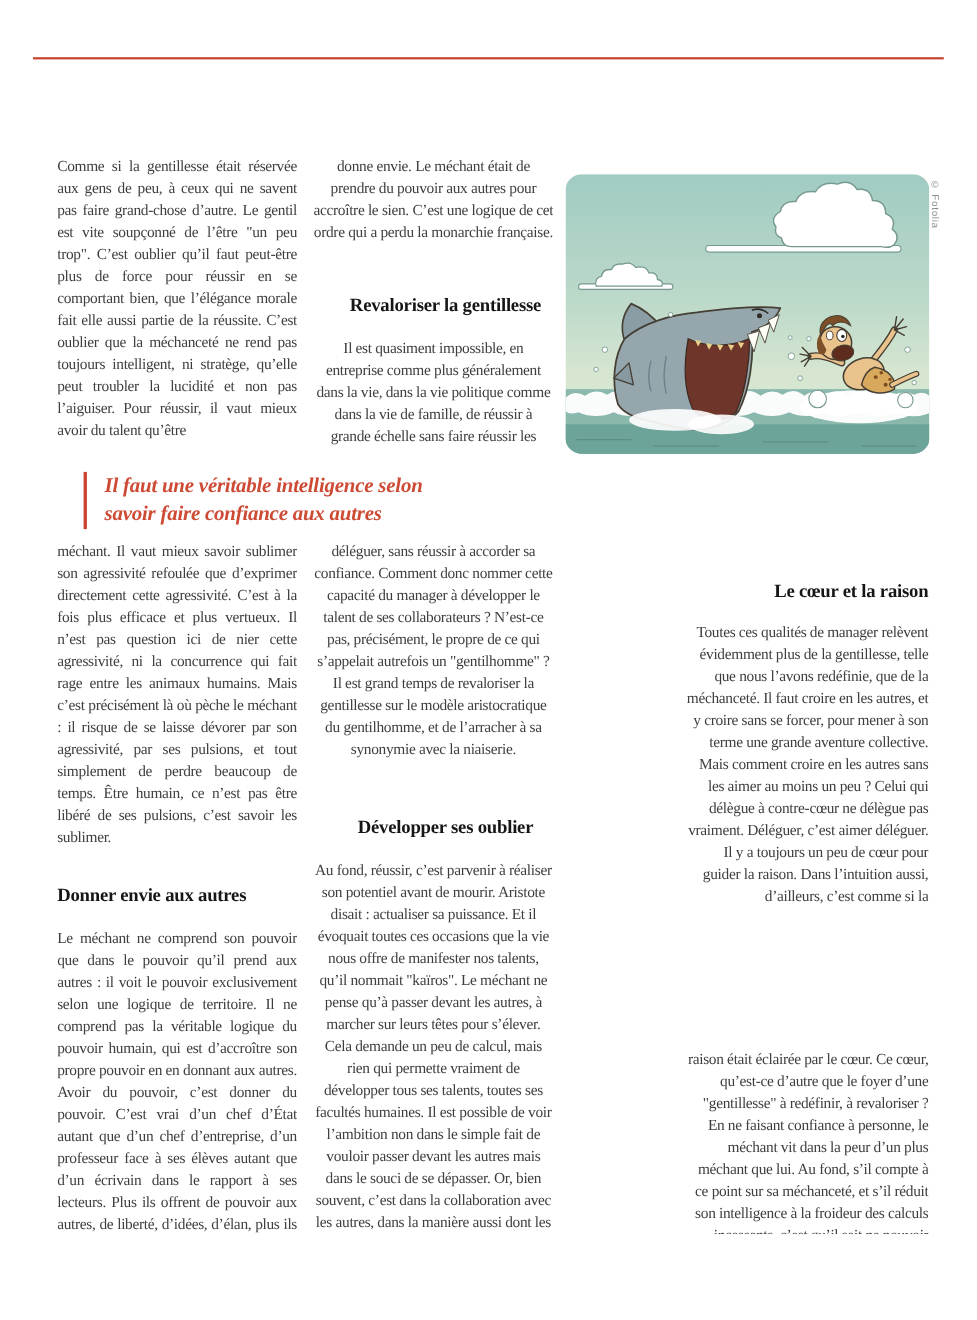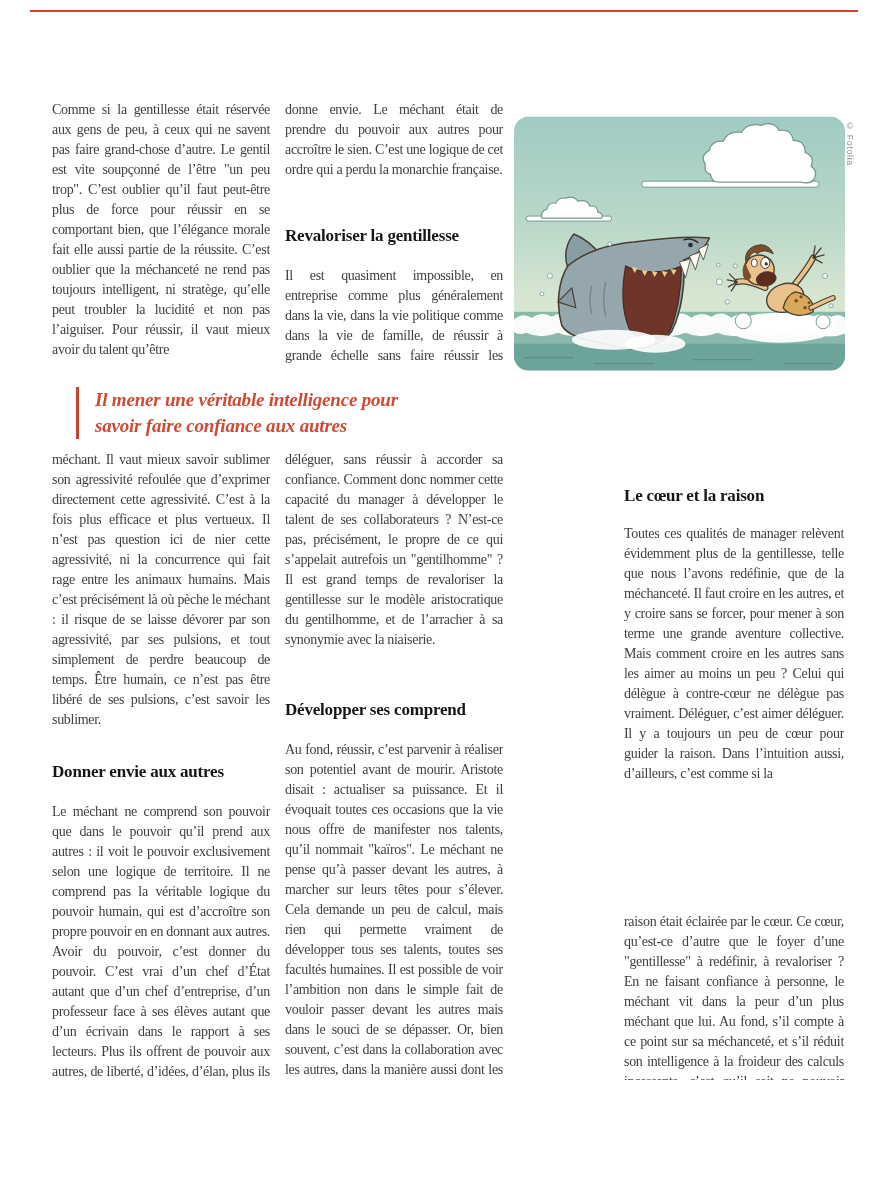--- a/index.html
+++ b/index.html
@@ -1,18 +1,18 @@
 <!DOCTYPE html>
 <html lang="fr"><head>
 <meta charset="utf-8">
 <style>
   html,body { margin:0; padding:0; background:#ffffff; }
   .page {
     position:relative; width:888px; height:1080px; background:#ffffff;
-    font-family:"Liberation Serif", serif; overflow:hidden;
+    font-family:"Liberation Serif", serif; overflow:hidden;margin-top:42px;
   }
   .rule {
     position:absolute; left:30px; right:30px; height:2px; background:#c8432e;
   }
   .rule-top { top:10px; }
   .rule-bottom { top:1188px; }
   .para {
     position:absolute; width:218px; font-size:14px; line-height:20px;
     text-align:justify; color:#3e3e3e; overflow:hidden;
     letter-spacing:-0.3px;
@@ -34,42 +34,42 @@
     writing-mode:vertical-rl; font-family:"Liberation Sans", sans-serif;
     font-size:9px; color:#8f8f8f; letter-spacing:0.6px;
   }
   .pagenum {
     position:absolute; left:0; right:0; top:1148px; text-align:center;
     font-family:"Liberation Sans", sans-serif; font-weight:bold;
     font-size:17px; color:#1f1f1f;
   }
   
   .c1 { left:52px; }
-  .c2 { left:285px; }
-  .c3 { left:624px; width:220px; }
+  .c2 { left:285px;text-align:center; }
+  .c3 { left:624px; width:220px;text-align:right; }
 </style>
 </head>
 <body>
 
 <div class="page">
 
   <div class="rule rule-top"></div>
 
   <div class="para c1" style="top:100px;height:280px">Comme si la gentillesse était réservée aux gens de peu, à ceux qui ne savent pas faire grand-chose d’autre. Le gentil est vite soupçonné de l’être "un peu trop". C’est oublier qu’il faut peut-être plus de force pour réussir en se comportant bien, que l’élégance morale fait elle aussi partie de la réussite. C’est oublier que la méchanceté ne rend pas toujours intelligent, ni stratège, qu’elle peut troubler la lucidité et non pas l’aiguiser. Pour réussir, il vaut mieux avoir du talent qu’être</div>
-  <div class="quote" style="left:76px;top:387px;width:400px">Il mener une véritable intelligence pour
+  <div class="quote" style="left:76px;top:387px;width:400px">Il faut une véritable intelligence selon
 savoir faire confiance aux autres</div>
   <div class="para c1" style="top:450px;height:300px">méchant. Il vaut mieux savoir sublimer son agressivité refoulée que d’exprimer directement cette agressivité. C’est à la fois plus efficace et plus vertueux. Il n’est pas question ici de nier cette agressivité, ni la concurrence qui fait rage entre les animaux humains. Mais c’est précisément là où pèche le méchant : il risque de se laisse dévorer par son agressivité, par ses pulsions, et tout simplement de perdre beaucoup de temps. Être humain, ce n’est pas être libéré de ses pulsions, c’est savoir les sublimer.</div>
   <div class="heading c1" style="top:762px">Donner envie aux autres</div>
   <div class="para c1" style="top:802px;height:380px">Le méchant ne comprend son pouvoir que dans le pouvoir qu’il prend aux autres : il voit le pouvoir exclusivement selon une logique de territoire. Il ne comprend pas la véritable logique du pouvoir humain, qui est d’accroître son propre pouvoir en en donnant aux autres. Avoir du pouvoir, c’est donner du pouvoir. C’est vrai d’un chef d’État autant que d’un chef d’entreprise, d’un professeur face à ses élèves autant que d’un écrivain dans le rapport à ses lecteurs. Plus ils offrent de pouvoir aux autres, de liberté, d’idées, d’élan, plus ils auront de pouvoir en retour. Peut-être même est-ce là la définition du charisme : la qualité de ce qui</div>
 
   <div class="para c2" style="top:100px;height:120px">donne envie. Le méchant était de prendre du pouvoir aux autres pour accroître le sien. C’est une logique de cet ordre qui a perdu la monarchie française.</div>
   <div class="heading c2" style="top:226px">Revaloriser la gentillesse</div>
   <div class="para c2" style="top:266px;height:100px">Il est quasiment impossible, en entreprise comme plus généralement dans la vie, dans la vie politique comme dans la vie de famille, de réussir à grande échelle sans faire réussir les autres, sans</div>
   <div class="para c2" style="top:450px;height:240px">déléguer, sans réussir à accorder sa confiance. Comment donc nommer cette capacité du manager à développer le talent de ses collaborateurs ? N’est-ce pas, précisément, le propre de ce qui s’appelait autrefois un "gentilhomme" ? Il est grand temps de revaloriser la gentillesse sur le modèle aristocratique du gentilhomme, et de l’arracher à sa synonymie avec la niaiserie.</div>
-  <div class="heading c2" style="top:700px">Développer ses comprend</div>
+  <div class="heading c2" style="top:700px">Développer ses oublier</div>
   <div class="para c2" style="top:740px;height:420px">Au fond, réussir, c’est parvenir à réaliser son potentiel avant de mourir. Aristote disait : actualiser sa puissance. Et il évoquait toutes ces occasions que la vie nous offre de manifester nos talents, qu’il nommait "kaïros". Le méchant ne pense qu’à passer devant les autres, à marcher sur leurs têtes pour s’élever. Cela demande un peu de calcul, mais rien qui permette vraiment de développer tous ses talents, toutes ses facultés humaines. Il est possible de voir l’ambition non dans le simple fait de vouloir passer devant les autres mais dans le souci de se dépasser. Or, bien souvent, c’est dans la collaboration avec les autres, dans la manière aussi dont les autres nous "challengent", qu’on trouve le plus d’occasions de se dépasser. Il faut</div>
 
   <div class="figure">
     <svg viewBox="0 0 332 255" width="331" height="255">
       <defs>
         <linearGradient id="sky" x1="0" x2="0" y1="0" y2="1">
           <stop offset="0" stop-color="#a0cbc3"></stop>
           <stop offset="0.45" stop-color="#bcd9c9"></stop>
           <stop offset="0.72" stop-color="#d7e6d1"></stop>
         </linearGradient>

